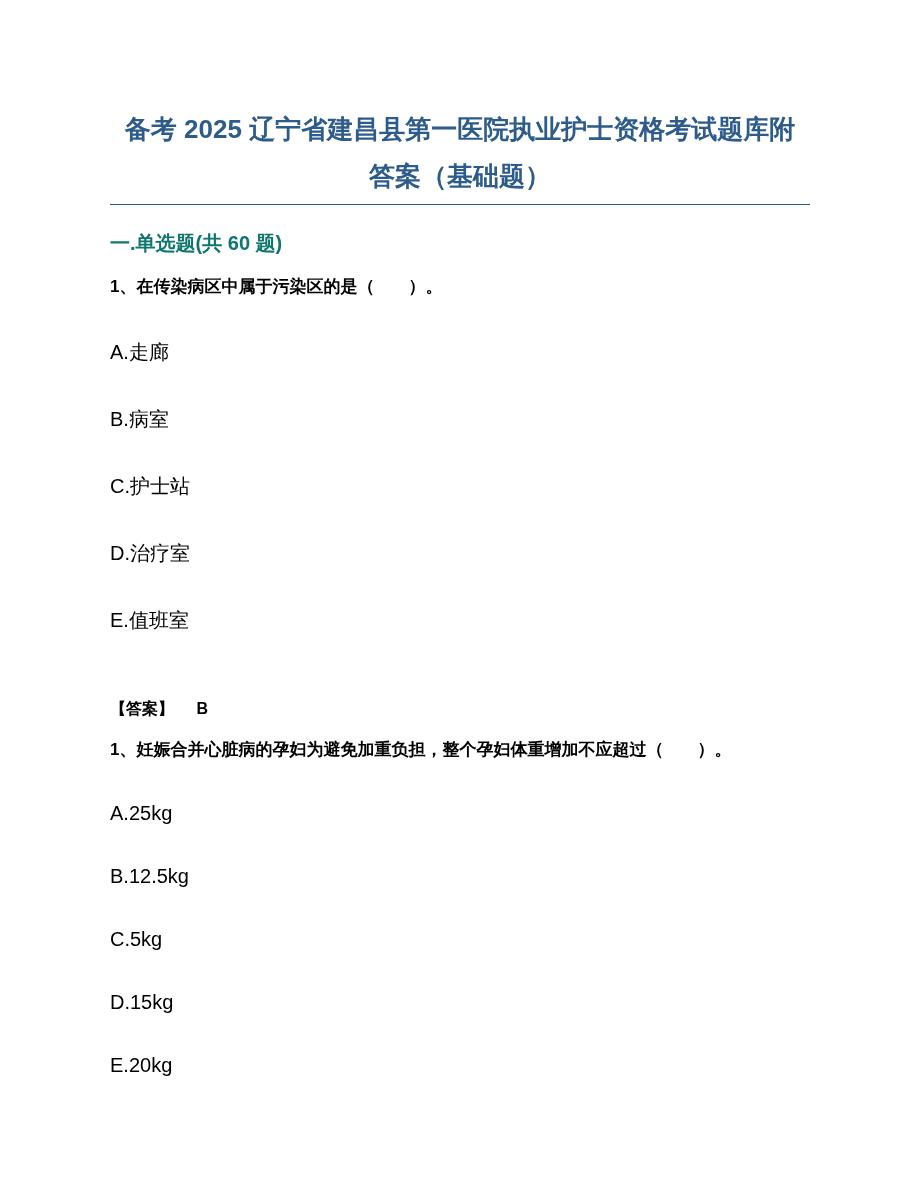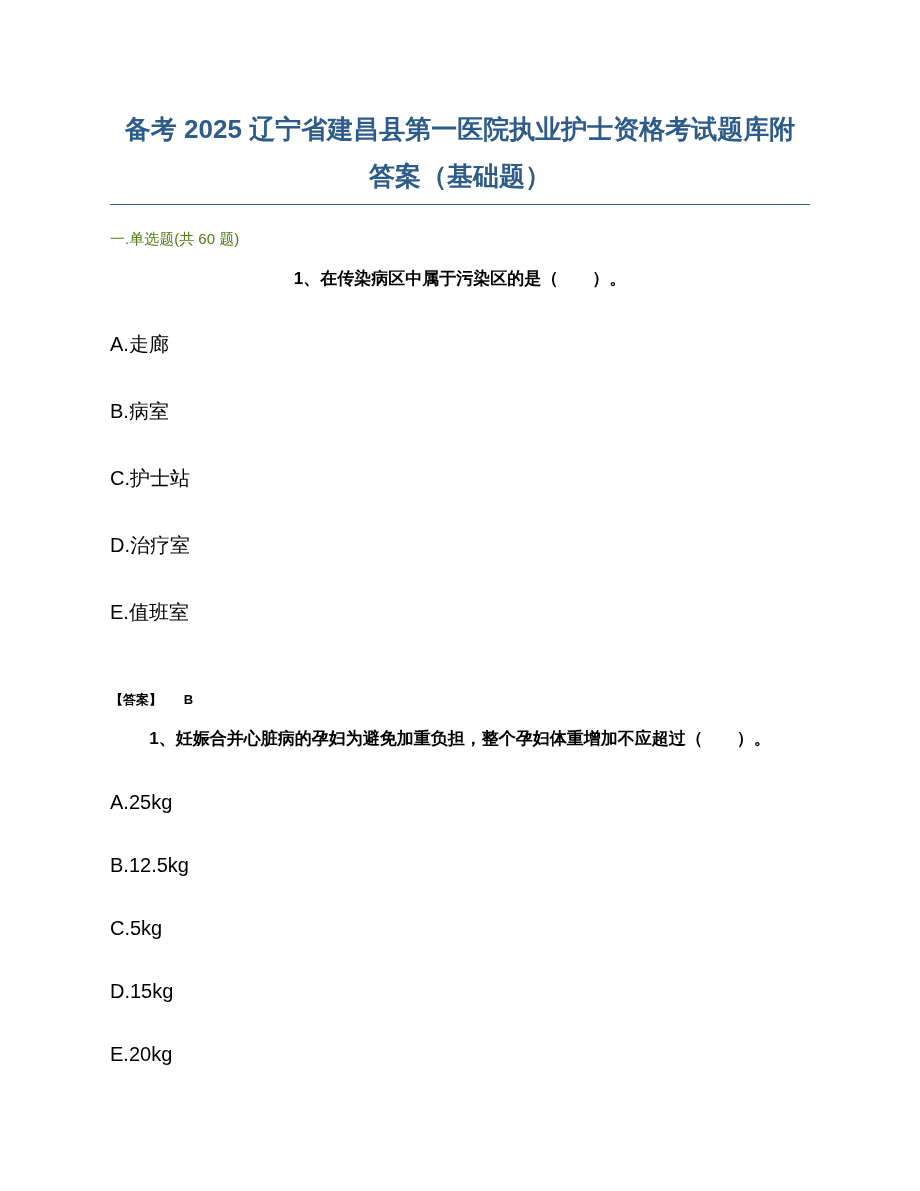--- a/index.html
+++ b/index.html
@@ -21,40 +21,39 @@
       font-weight: bold;
       text-align: center;
       line-height: 1.5;
       margin-bottom: 8px;
     }
     .title-underline {
       border-bottom: 1px solid #2e5c8a;
       margin-bottom: 25px;
     }
     .section-header {
-      font-size: 15px;
-      font-weight: normal;
+      font-size: 20px;
+      font-weight: bold;
       margin-bottom: 18px;
-      color: #4d7c0f;
+      color: #0f766e;
     }
     .question {
       font-size: 17px;
       font-weight: bold;
       margin-bottom: 40px;
       color: #000000;
       line-height: 1.4;
-      text-align: center;
     }
     .option {
       font-size: 20px;
       margin-bottom: 40px;
       color: #000000;
     }
     .answer {
-      font-size: 13px;
+      font-size: 16px;
       font-weight: bold;
       margin-top: 65px;
       margin-bottom: 18px;
       color: #000000;
     }
     .answer-label {
       margin-right: 18px;
     }
   </style>
 </head>

